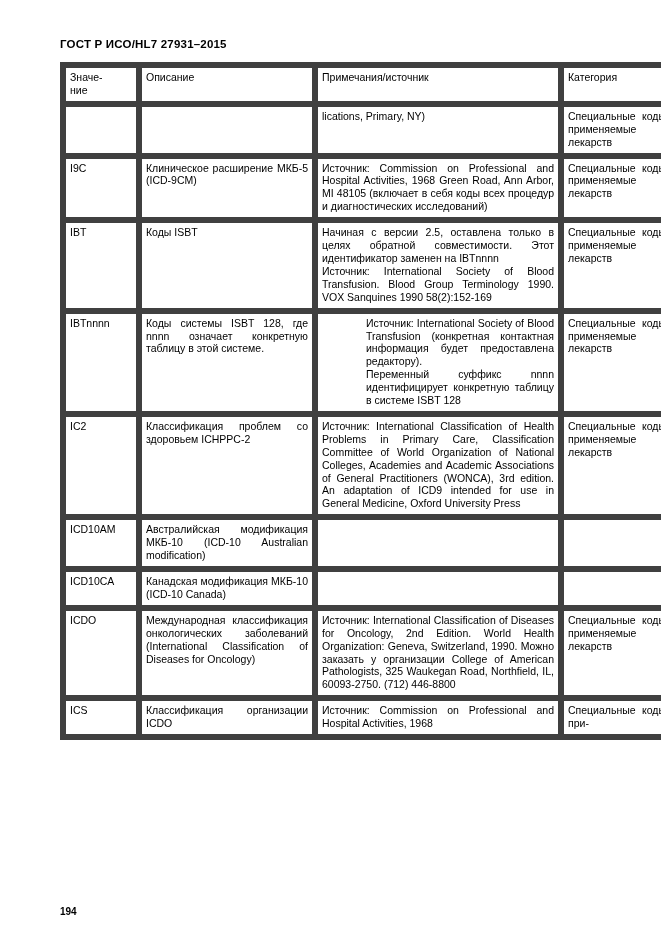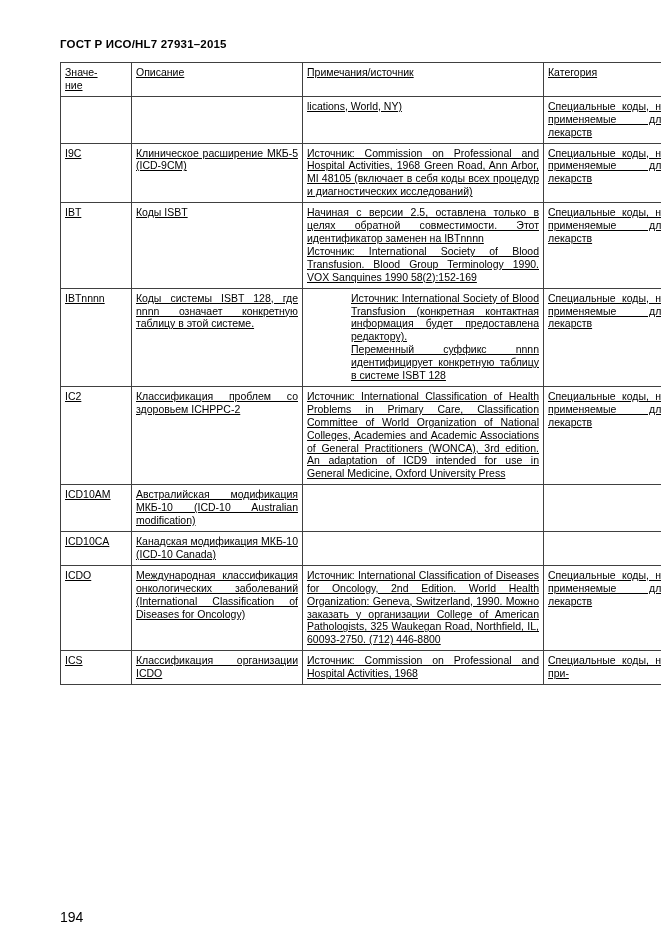--- a/index.html
+++ b/index.html
@@ -30,41 +30,40 @@
     margin: 0 0 12px 0;
     white-space: nowrap;
   }
   table.gost {
     border-collapse: collapse;
     width: 575px;
     table-layout: fixed;
     font-size: 10.5px;
   }
   table.gost td {
-    border: 1px solid #404040;
+    border: 6px solid #404040;
     vertical-align: top;
     padding: 3px 4px 4px 4px;
     line-height: 1.23;
     word-wrap: break-word;
     overflow-wrap: break-word;
     hyphens: manual;
-    text-decoration: underline;
   }
   td.c0 { width: 62px; }
   td.c1 { width: 162px; }
   td.c2 { width: 232px; }
   td.c3 { width: 119px; }
   .just { text-align: justify; text-align-last: left; }
   .just-full { text-align: justify; }
   .pagenum {
     position: absolute;
     left: 60px;
-    bottom: 10px;
-    font-size: 14px;
-    font-weight: normal;
+    bottom: 18px;
+    font-size: 10px;
+    font-weight: bold;
   }
 </style>
 </head>
 <body>
 
 <div class="page">
 
   <div class="doc-header">ГОСТ Р ИСО/HL7 27931–2015</div>
 
   <table class="gost">
@@ -76,21 +75,21 @@
           <span>ние</span>
         </td>
         <td class="c1">Описание</td>
         <td class="c2">Примечания/источник</td>
         <td class="c3">Категория</td>
       </tr>
 
       <tr>
         <td class="c0"></td>
         <td class="c1"></td>
-        <td class="c2 just">lications, World, NY)</td>
+        <td class="c2 just">lications, Primary, NY)</td>
         <td class="c3 just-full">Специальные коды, не применяемые для лекарств</td>
       </tr>
 
       <tr>
         <td class="c0">I9C</td>
         <td class="c1 just">Клиническое расширение МКБ-5 (ICD-9CM)</td>
         <td class="c2 just">Источник: Commission on Professional and Hospital Activities, 1968 Green Road, Ann Arbor, MI 48105 (включает в себя коды всех процедур и диагностических исследований)</td>
         <td class="c3 just-full">Специальные коды, не применяемые для лекарств</td>
       </tr>
 

